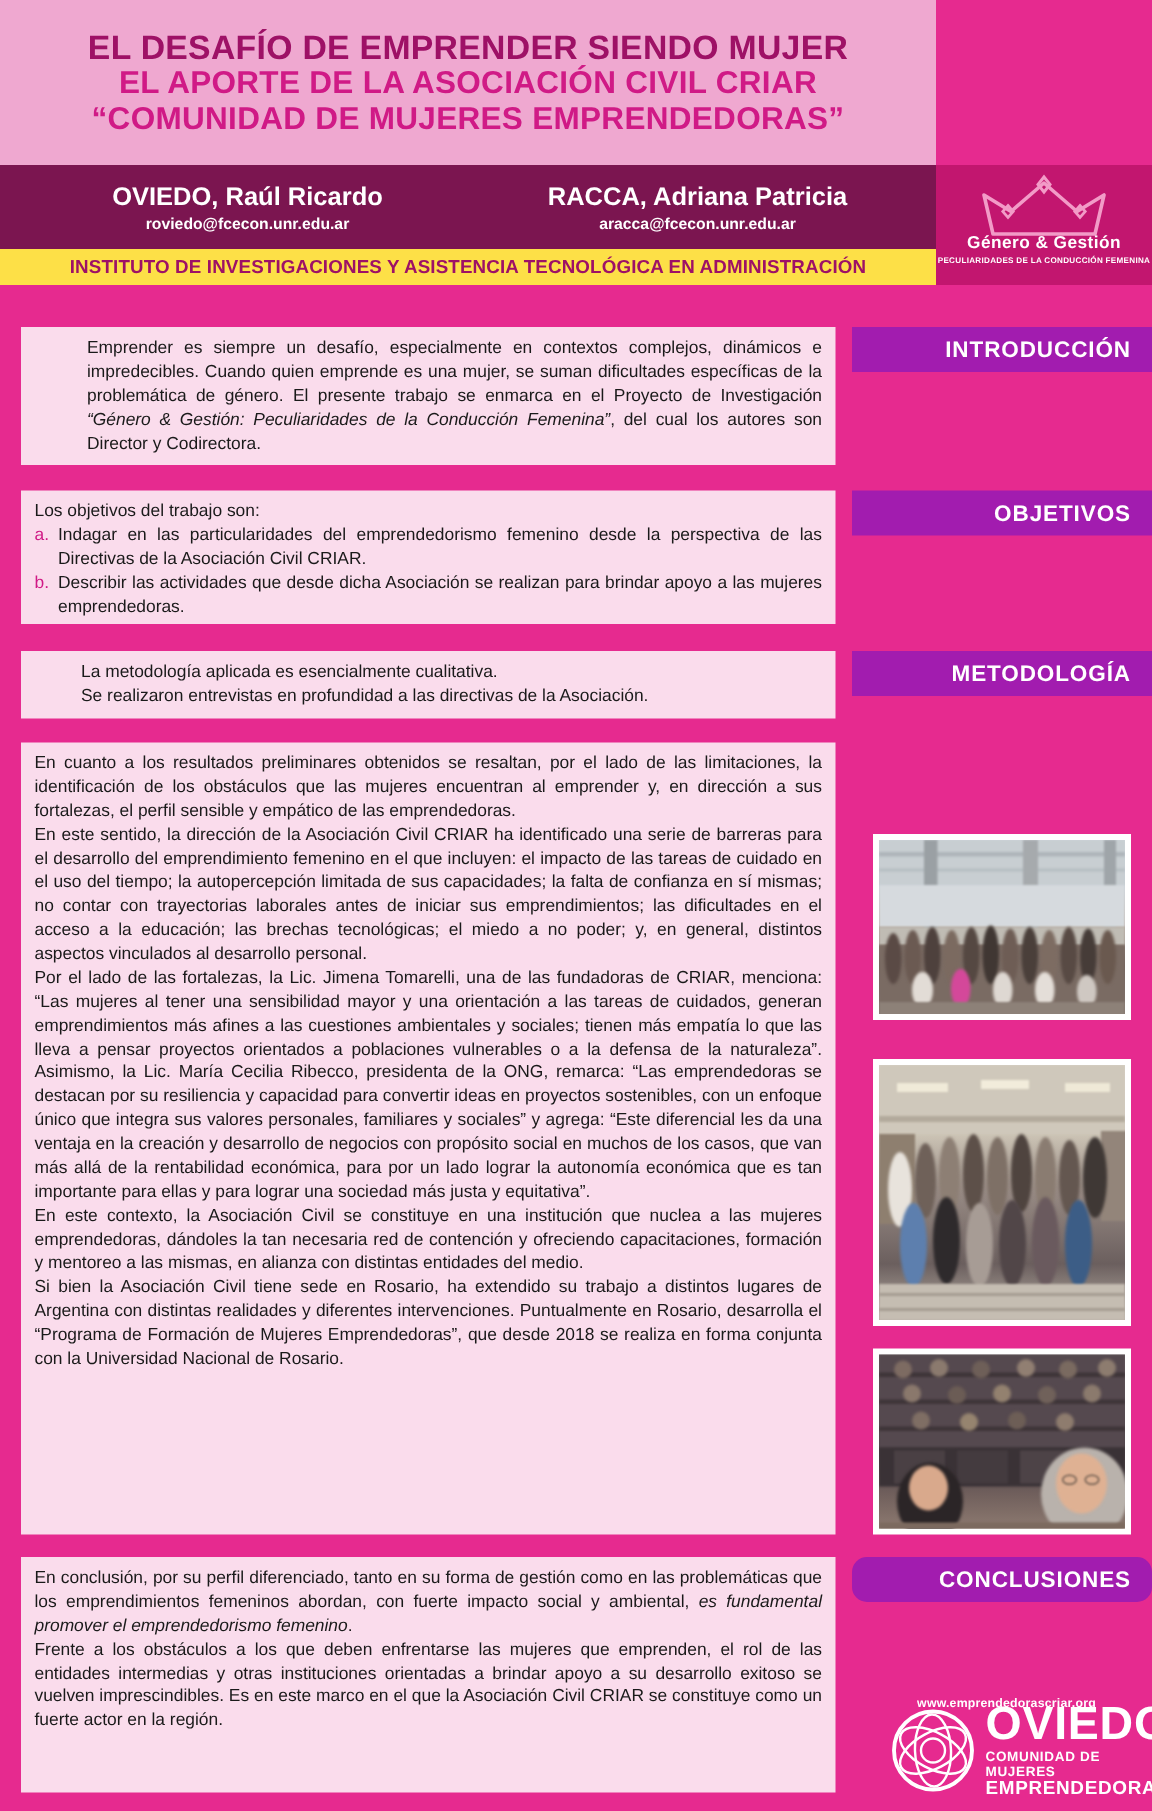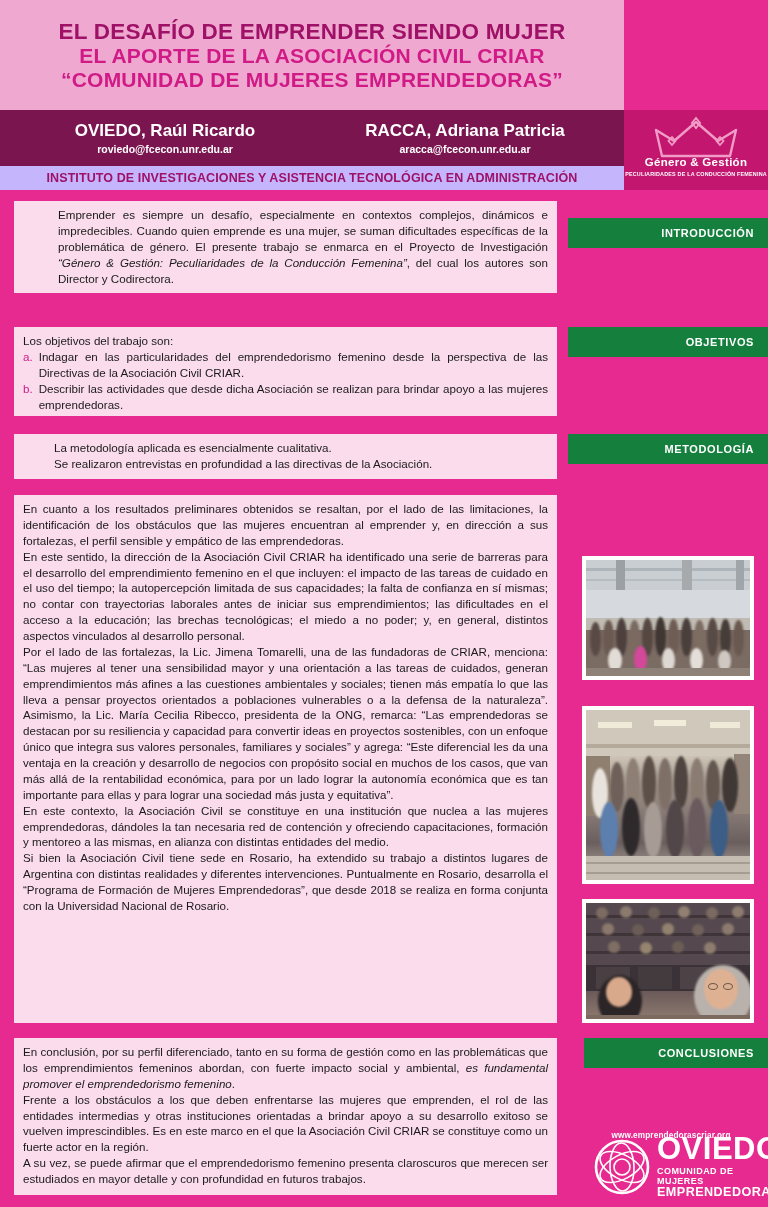--- a/index.html
+++ b/index.html
@@ -47,29 +47,29 @@
     position: absolute; left: 0; right: 0; top: 46px; text-align: center;
     color: #FFFFFF; font-size: 11.5px; font-weight: bold; letter-spacing: .3px;
   }
   .gg-sub {
     position: absolute; left: 0; right: 0; top: 61px; text-align: center;
     color: #FFFFFF; font-size: 5.4px; font-weight: bold; letter-spacing: .2px;
   }
 
   .inst-band {
     position: absolute; left: 0; top: 166px; width: 624px; height: 24px;
-    background: #c4b5fd; display: flex; align-items: center; justify-content: center;
+    background: #fde047; display: flex; align-items: center; justify-content: center;
   }
   .inst-text { color: #9E1166; font-size: 12.5px; font-weight: bold; letter-spacing: .1px; }
 
   
   .sec-head {
-    position: absolute; right: 0; height: 30px; background: #15803d;
+    position: absolute; right: 0; height: 30px; background: #a21caf;
     display: flex; align-items: center; justify-content: flex-end;
-    padding-right: 14px; color: #FFFFFF; font-size: 11px; font-weight: bold;
+    padding-right: 14px; color: #FFFFFF; font-size: 15px; font-weight: bold;
     letter-spacing: .6px;
   }
 
   
   .txtbox {
     position: absolute; left: 14px; background: #FADCEC;
     color: #1A1A1A; font-size: 11.6px; line-height: 1.37;
     padding: 6px 9px 7px 9px; text-align: justify;
   }
   .txtbox p { margin: 0; text-align: justify; }
@@ -148,21 +148,21 @@
     </svg>
     <div class="gg-title">Género &amp; Gestión</div>
     <div class="gg-sub">PECULIARIDADES DE LA CONDUCCIÓN FEMENINA</div>
   </div>
 
   <div class="inst-band">
     <span class="inst-text">INSTITUTO DE INVESTIGACIONES Y ASISTENCIA TECNOLÓGICA EN ADMINISTRACIÓN</span>
   </div>
 
   <div class="sec-head" style="top:218px; width:200px;">INTRODUCCIÓN</div>
-  <div class="txtbox" style="top:201px; width:543px; height:92px;padding-left:44px;">
+  <div class="txtbox" style="top:218px; width:543px; height:92px;padding-left:44px;">
     <p><span>Emprender es siempre un desafío, especialmente en contextos complejos, dinámicos e impredecibles. Cuando quien emprende es una mujer, se suman dificultades específicas de la problemática de género. El presente trabajo se enmarca en el Proyecto de Investigación </span><span class="ital">“Género &amp; Gestión: Peculiaridades de la Conducción Femenina”</span><span>, del cual los autores son Director y Codirectora.</span></p>
   </div>
 
   <div class="sec-head" style="top:327px; width:200px;">OBJETIVOS</div>
   <div class="txtbox" style="top:327px; width:543px; height:89px;">
     <p class="last">Los objetivos del trabajo son:</p>
     <ul class="objlist">
       <li>
         <span class="mk">a.</span>
         <span class="bd">Indagar en las particularidades del emprendedorismo femenino desde la perspectiva de las Directivas de la Asociación Civil CRIAR.</span>
@@ -278,25 +278,24 @@
       <div class="blob" style="left:12px;top:72px;width:44px;height:52px;background:#2b2527;"></div>
       <div class="blob" style="left:20px;top:74px;width:26px;height:30px;background:#d9a98c;"></div>
       <div class="blob" style="left:108px;top:62px;width:58px;height:62px;background:#b9b2ac;"></div>
       <div class="blob" style="left:118px;top:66px;width:34px;height:40px;background:#dfb193;"></div>
       <div class="bar" style="left:122px;top:80px;width:10px;height:7px;border:1.4px solid #6b5a4e;border-radius:50%;background:transparent;"></div>
       <div class="bar" style="left:137px;top:80px;width:10px;height:7px;border:1.4px solid #6b5a4e;border-radius:50%;background:transparent;"></div>
       <div class="bar" style="left:0;top:112px;width:100%;height:12px;background:#7c6a5f;"></div>
     </div>
   </div>
 
-  <div class="sec-head" style="top:1038px; width:184px;">CONCLUSIONES</div>
+  <div class="sec-head" style="top:1038px; width:200px;border-radius:10px;">CONCLUSIONES</div>
   <div class="txtbox" style="top:1038px; width:543px; height:157px;">
     <p><span>En conclusión, por su perfil diferenciado, tanto en su forma de gestión como en las problemáticas que los emprendimientos femeninos abordan, con fuerte impacto social y ambiental, </span><span class="ital">es fundamental promover el emprendedorismo femenino</span><span>.</span></p>
     <p>Frente a los obstáculos a los que deben enfrentarse las mujeres que emprenden, el rol de las entidades intermedias y otras instituciones orientadas a brindar apoyo a su desarrollo exitoso se vuelven imprescindibles. Es en este marco en el que la Asociación Civil CRIAR se constituye como un fuerte actor en la región.</p>
-    <p>A su vez, se puede afirmar que el emprendedorismo femenino presenta claroscuros que merecen ser estudiados en mayor detalle y con profundidad en futuros trabajos.</p>
   </div>
 
   <div class="site" style="top:1103px; left:578px; width:186px;">www.emprendedorascriar.org</div>
 
   <div class="criar-wrap" style="top:1135px; left:594px;">
     <svg class="criar-mark" width="56" height="56" viewBox="0 0 56 56">
       <circle cx="28" cy="28" r="26" fill="none" stroke="#FFFFFF" stroke-width="2.6"></circle>
       <ellipse cx="28" cy="28" rx="24" ry="12" fill="none" stroke="#FFFFFF" stroke-width="1.6" transform="rotate(28 28 28)"></ellipse>
       <ellipse cx="28" cy="28" rx="24" ry="12" fill="none" stroke="#FFFFFF" stroke-width="1.6" transform="rotate(-28 28 28)"></ellipse>
       <ellipse cx="28" cy="28" rx="24" ry="12" fill="none" stroke="#FFFFFF" stroke-width="1.6" transform="rotate(88 28 28)"></ellipse>

